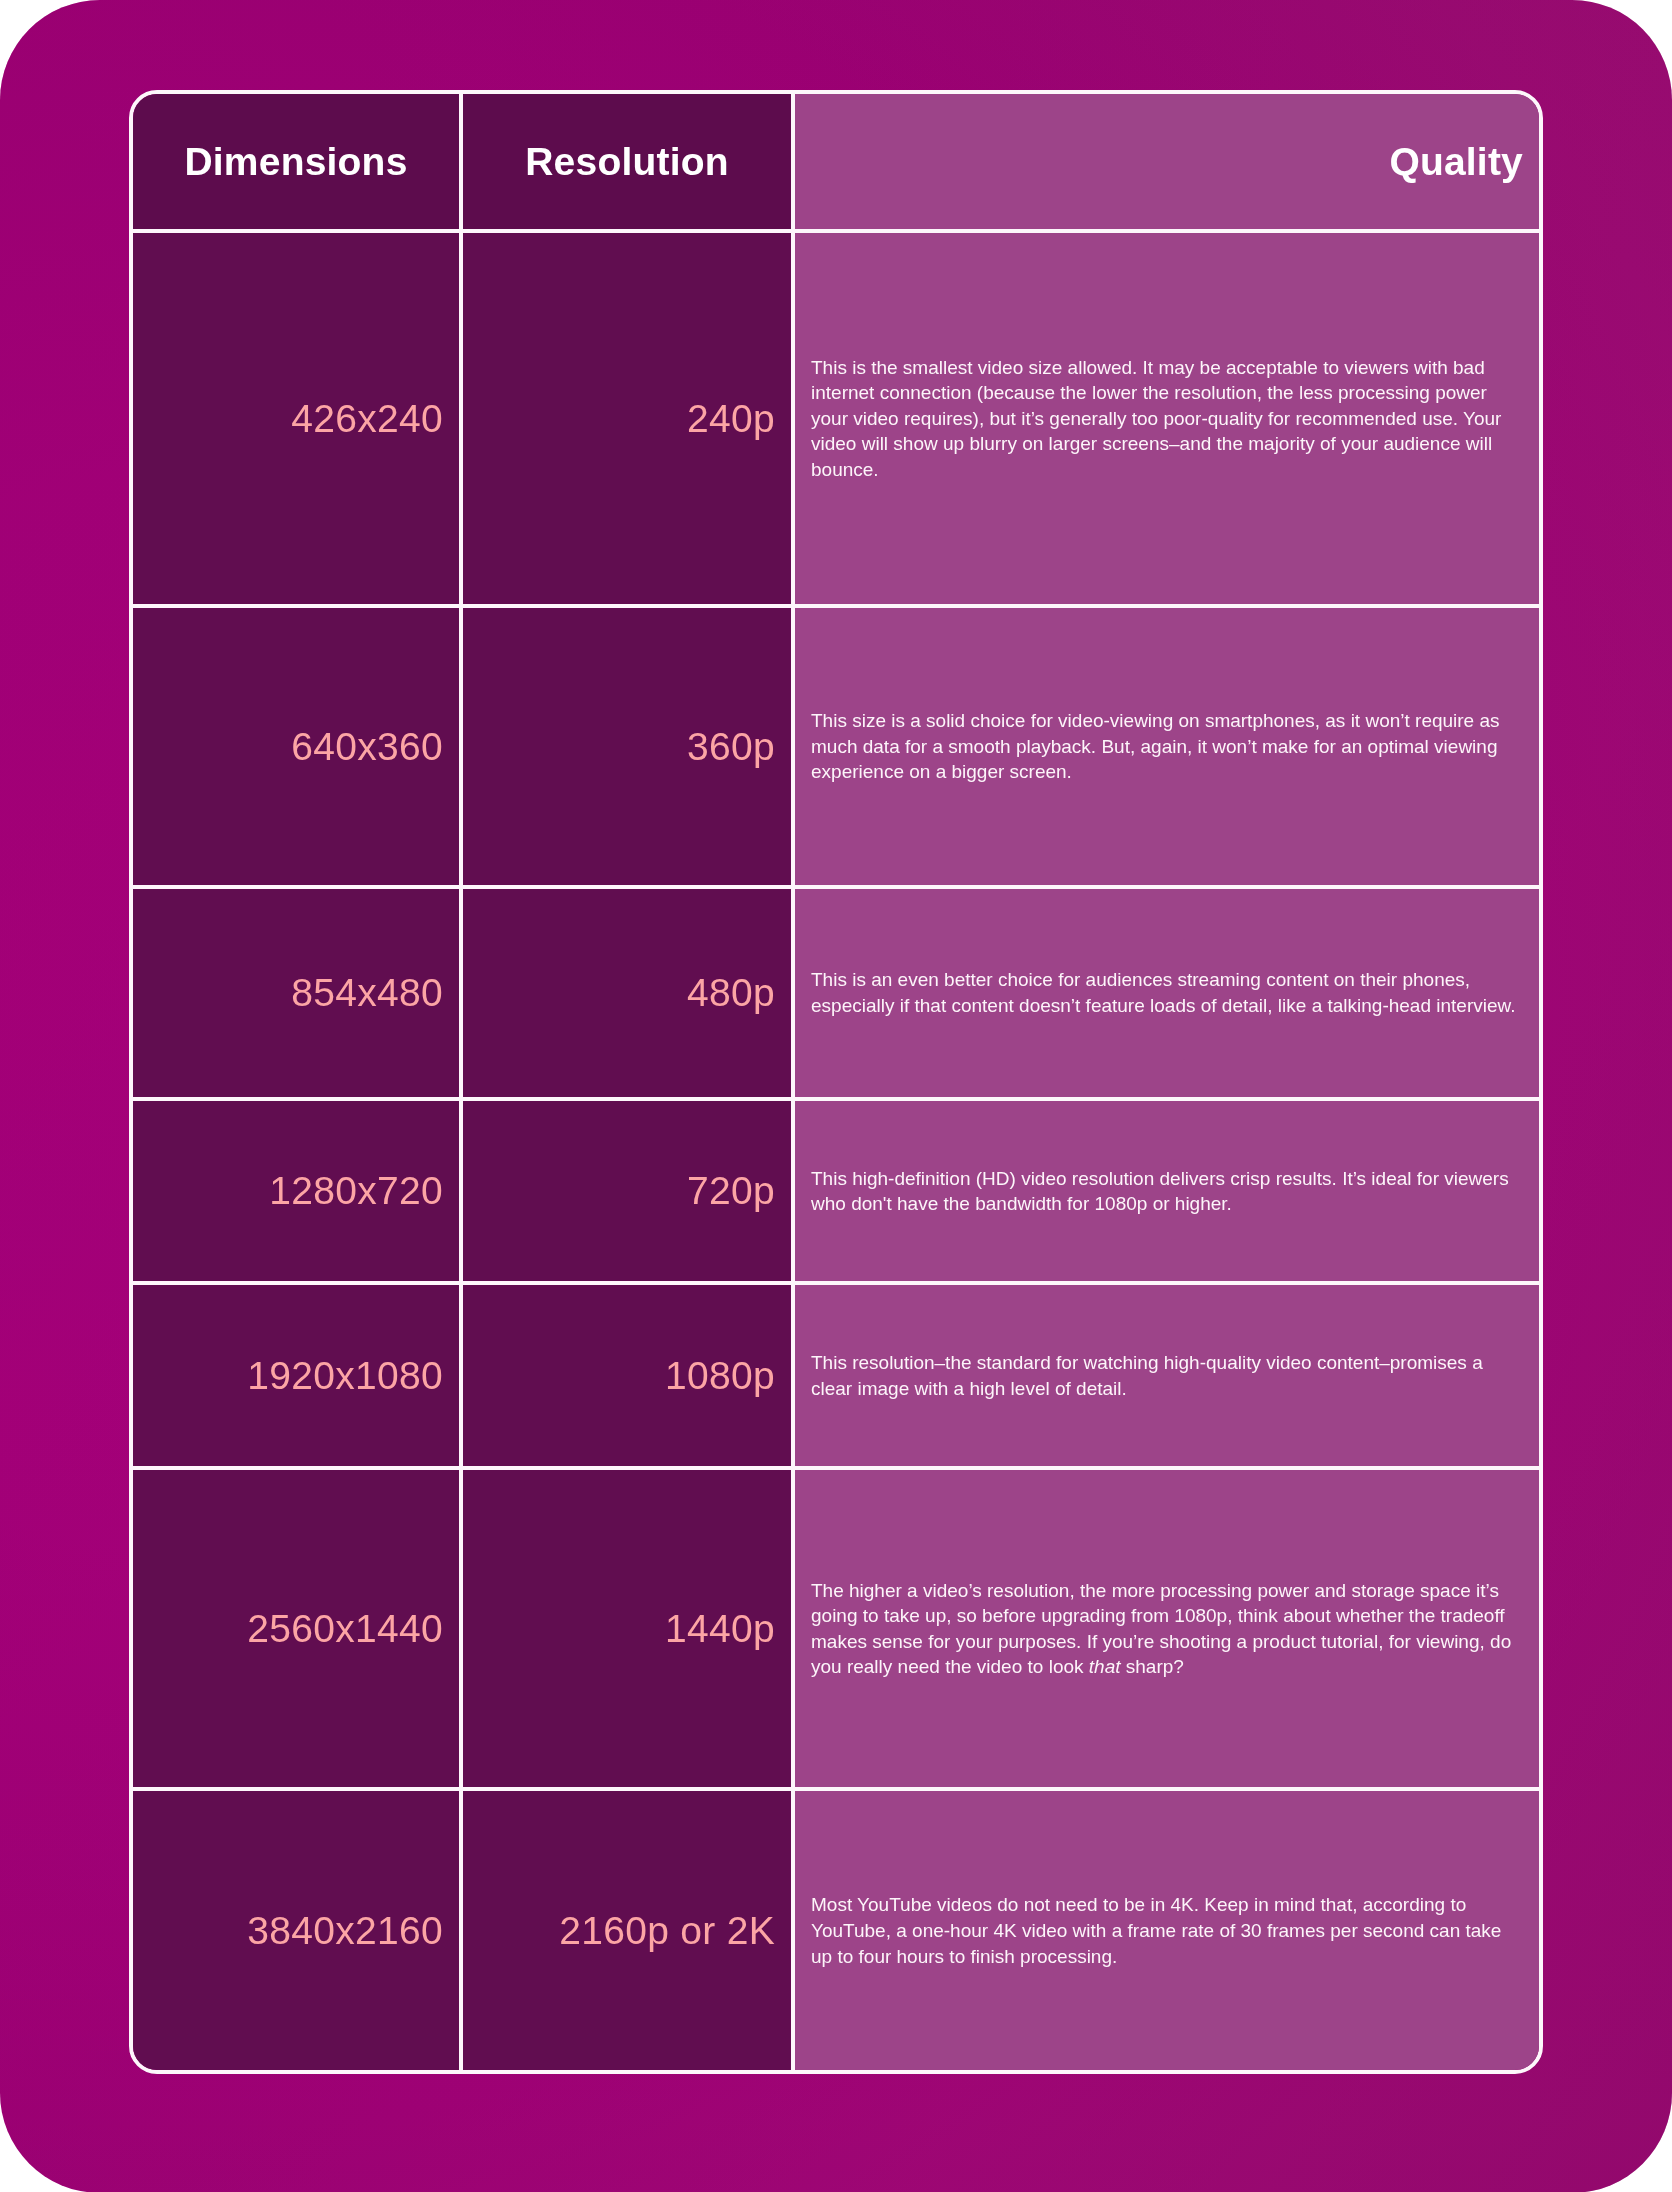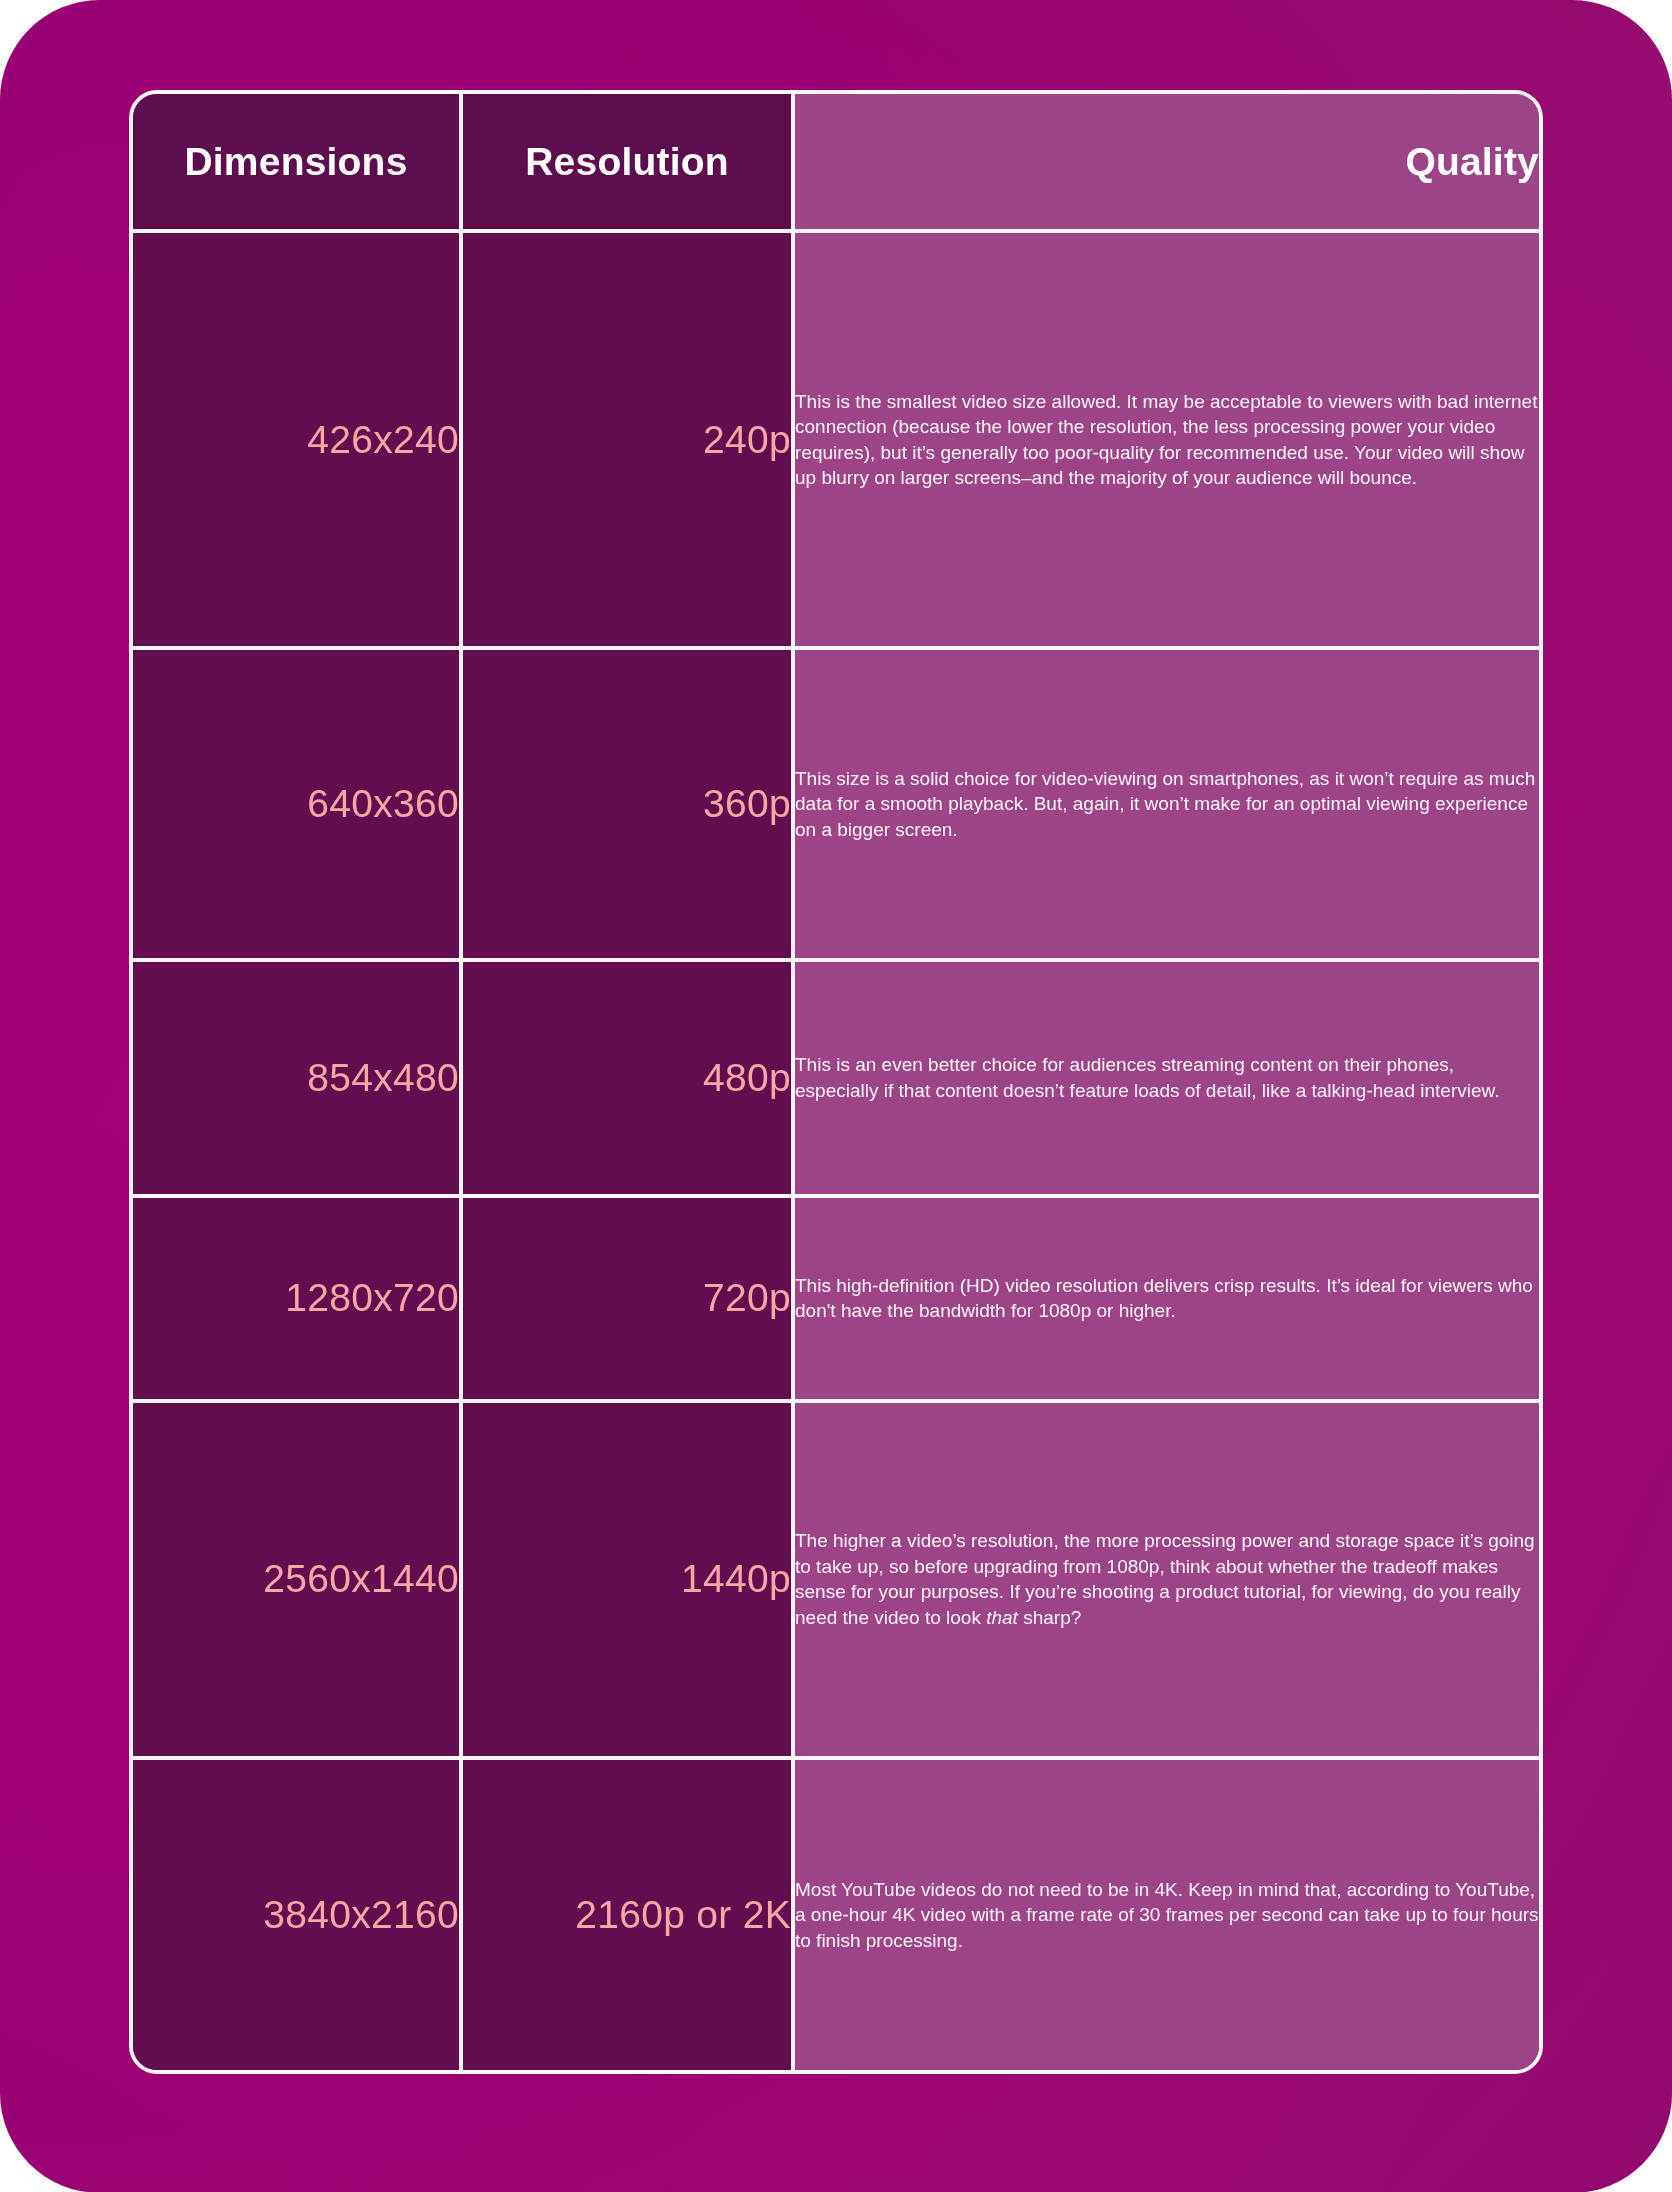--- a/index.html
+++ b/index.html
@@ -48,21 +48,21 @@
   }
   table.rez {
     width: 100%;
     height: 100%;
     border-collapse: collapse;
     table-layout: fixed;
   }
   table.rez td, table.rez th {
     border: 4.6px solid #fdf7fb;
     box-sizing: border-box;
-    padding: 0;
+    padding: 16px;
     vertical-align: middle;
   }
   
   table.rez tr:first-child th { border-top: 0; }
   table.rez tr:last-child td { border-bottom: 0; }
   table.rez tr > *:first-child { border-left: 0; }
   table.rez tr > *:last-child { border-right: 0; }
 
   col.c-dim { width: 328px; }
   col.c-res { width: 332px; }
@@ -159,20 +159,27 @@
         </tr>
 
         <tr class="r3">
           <td class="dim">1280x720</td>
           <td class="res">720p</td>
           <td class="qua">
             <span class="qtext">This high-definition (HD) video resolution delivers crisp results. It’s ideal for viewers who don't have the bandwidth for 1080p or higher.</span>
           </td>
         </tr>
 
+        <tr class="r4">
+          <td class="dim">1920x1080</td>
+          <td class="res">1080p</td>
+          <td class="qua">
+            <span class="qtext">This resolution–the standard for watching high-quality video content–promises a clear image with a high level of detail.</span>
+          </td>
+        </tr>
 
         <tr class="r5">
           <td class="dim">2560x1440</td>
           <td class="res">1440p</td>
           <td class="qua">
             <span class="qtext"><span>The higher a video’s resolution, the more processing power and storage space it’s going to take up, so before upgrading from 1080p, think about whether the tradeoff makes sense for your purposes. If you’re shooting a product tutorial, for viewing, do you really need the video to look </span><i>that</i><span> sharp?</span></span>
           </td>
         </tr>
 
         <tr class="r6">

